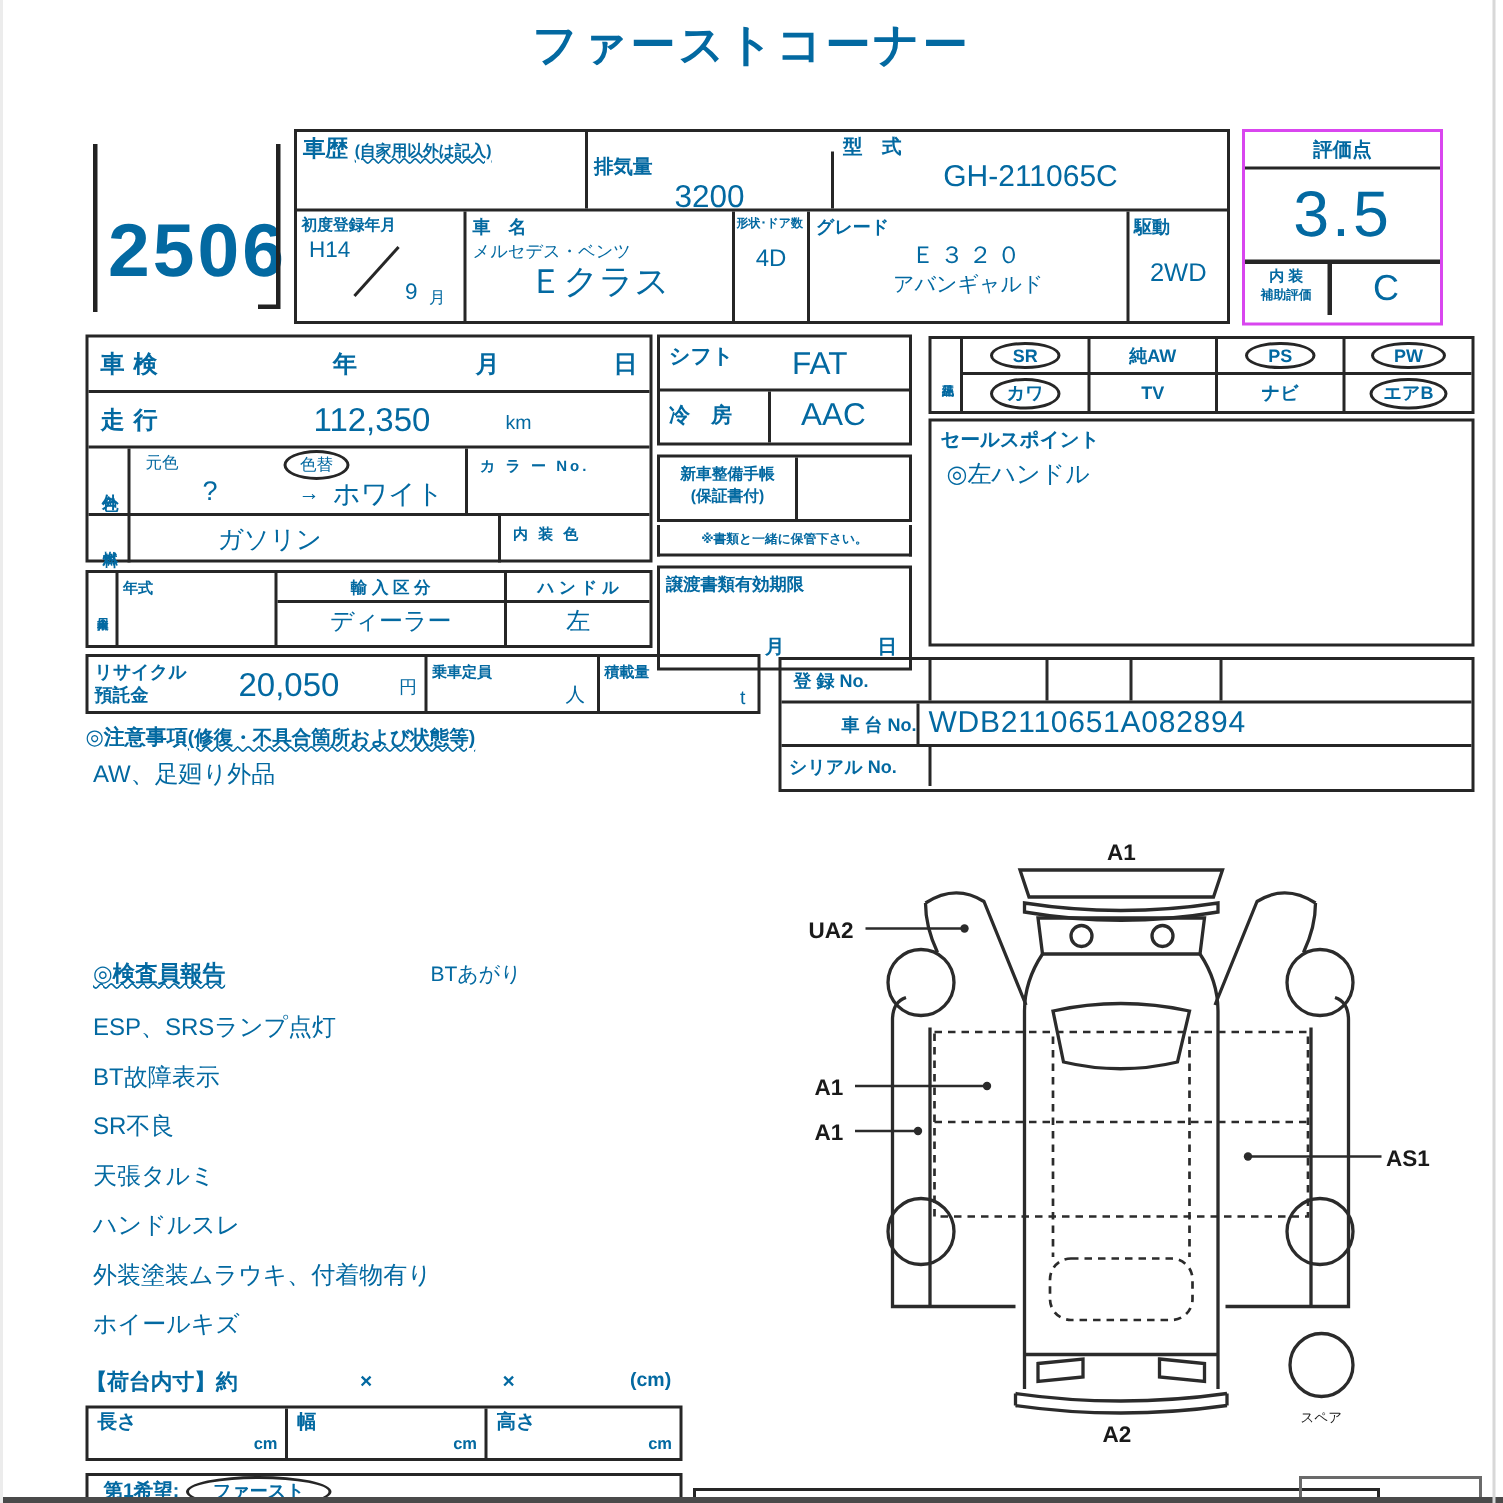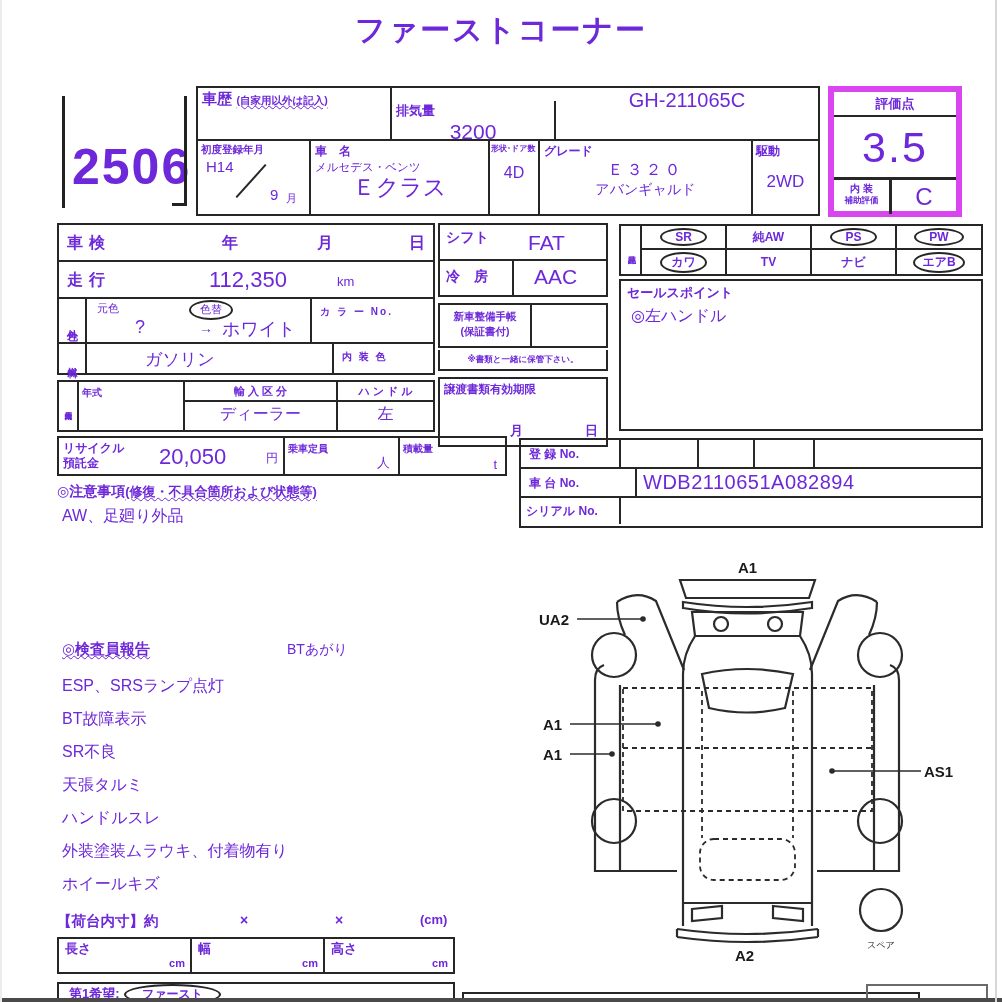--- a/index.html
+++ b/index.html
@@ -1,17 +1,17 @@
 <!DOCTYPE html>
 <html><head>
 <meta charset="utf-8">
 <style>
   html,body{margin:0;padding:0;background:#ffffff;}
   .page{position:relative;width:1002px;height:1002px;background:#ffffff;overflow:hidden;
-        font-family:"Liberation Sans","DejaVu Sans",sans-serif;color:#6d28d9;}
+        font-family:"Liberation Sans","DejaVu Sans",sans-serif;color:#0369a1;}
   .abs{position:absolute;}
   .b{font-weight:bold;}
   .bd{border:2px solid #262626;box-sizing:border-box;}
   .bb{border-bottom:2px solid #262626;box-sizing:border-box;}
   .br{border-right:2px solid #262626;box-sizing:border-box;}
   .flex{display:flex;}
   .cen{display:flex;align-items:center;justify-content:center;}
   .vert{writing-mode:vertical-rl;text-orientation:upright;letter-spacing:1px;}
   .wavy{text-decoration-line:underline;text-decoration-style:wavy;text-decoration-thickness:1px;}
   .oval{display:inline-block;border:2px solid #262626;border-radius:50%;padding:0 9px 1px 9px;}
@@ -35,20 +35,21 @@
     <div class="flex bb" style="height:53px;">
       <div class="br" style="width:194px;padding:2px 4px;">
         <span class="lbl" style="font-size:15px;">車歴</span>
         <span class="b wavy" style="font-size:10.5px;">(自家用以外は記入)</span>
       </div>
       <div class="br" style="width:164px;padding:1px 4px;margin-top:13px;">
         <div class="lbl" style="font-size:13px;">排気量</div>
         <div style="font-size:21px;text-align:center;">3200</div>
       </div>
       <div style="flex:1;padding:1px 6px;">
+        <div class="lbl" style="font-size:13px;">型　式</div>
         <div style="font-size:20px;text-align:center;">GH-211065C</div>
       </div>
     </div>
     <div class="flex" style="height:73px;">
       <div class="br" style="width:113px;position:relative;padding:2px 3px;">
         <div class="lbl" style="font-size:10.5px;">初度登録年月</div>
         <span class="abs" style="left:8px;top:17px;font-size:15px;">H14</span>
         <span class="slash" style="left:52px;top:18px;"></span>
         <span class="abs" style="left:72px;top:45px;font-size:15px;">9</span>
         <span class="abs" style="left:88px;top:50px;font-size:11px;">月</span>
@@ -67,21 +68,21 @@
         <div style="font-size:16px;text-align:center;letter-spacing:3px;">Ｅ３２０</div>
         <div style="font-size:14px;text-align:center;">アバンギャルド</div>
       </div>
       <div style="flex:1;padding:2px 3px;">
         <div class="lbl" style="font-size:12px;">駆動</div>
         <div style="font-size:17px;text-align:center;margin-top:12px;">2WD</div>
       </div>
     </div>
   </div>
 
-  <div class="abs" style="left:828px;top:86px;width:134px;height:131px;border:6px solid #d946ef;box-sizing:border-box;">
+  <div class="abs" style="left:828px;top:86px;width:134px;height:131px;border:2px solid #d946ef;box-sizing:border-box;">
     <div class="bb b" style="height:25px;text-align:center;font-size:13px;padding-top:3px;">評価点</div>
     <div style="height:63px;border-bottom:3px solid #262626;box-sizing:border-box;text-align:center;font-size:43px;letter-spacing:2px;line-height:60px;font-weight:500;">3.5</div>
     <div class="flex" style="height:34px;">
       <div style="width:58px;border-right:3px solid #262626;box-sizing:border-box;text-align:center;padding-top:3px;">
         <div class="b" style="font-size:10px;line-height:12px;">内 装</div>
         <div class="b" style="font-size:8.5px;line-height:11px;">補助評価</div>
       </div>
       <div class="cen" style="flex:1;font-size:24px;">C</div>
     </div>
   </div>
@@ -225,21 +226,21 @@
   <div class="abs bd" style="left:519px;top:438px;width:464px;height:90px;">
     <div class="flex bb" style="height:29px;">
       <div class="br b" style="width:100px;font-size:12px;padding:6px 0 0 8px;">登 録 No.</div>
       <div style="flex:1;position:relative;">
         <span class="abs" style="left:76px;top:0;width:2px;height:100%;background:#2a2a2a;"></span>
         <span class="abs" style="left:132px;top:0;width:2px;height:100%;background:#2a2a2a;"></span>
         <span class="abs" style="left:192px;top:0;width:2px;height:100%;background:#2a2a2a;"></span>
       </div>
     </div>
     <div class="flex bb" style="height:29px;">
-      <div class="br b" style="width:116px;font-size:12px;padding:6px 0 0 8px;">車 台 No.</div>
+      <div class="br b" style="width:92px;font-size:12px;padding:6px 0 0 8px;text-align:right;">車 台 No.</div>
       <div style="flex:1;font-size:20px;padding:2px 0 0 6px;letter-spacing:0.5px;">WDB2110651A082894</div>
     </div>
     <div class="flex" style="height:26px;">
       <div class="br b" style="width:100px;font-size:12px;padding:5px 0 0 5px;">シリアル No.</div>
       <div style="flex:1;"></div>
     </div>
   </div>
 
   <div class="abs" style="left:57px;top:483px;font-size:14px;">
     <span class="b">◎注意事項</span><span class="b wavy" style="font-size:13px;">(修復・不具合箇所および状態等)</span>

